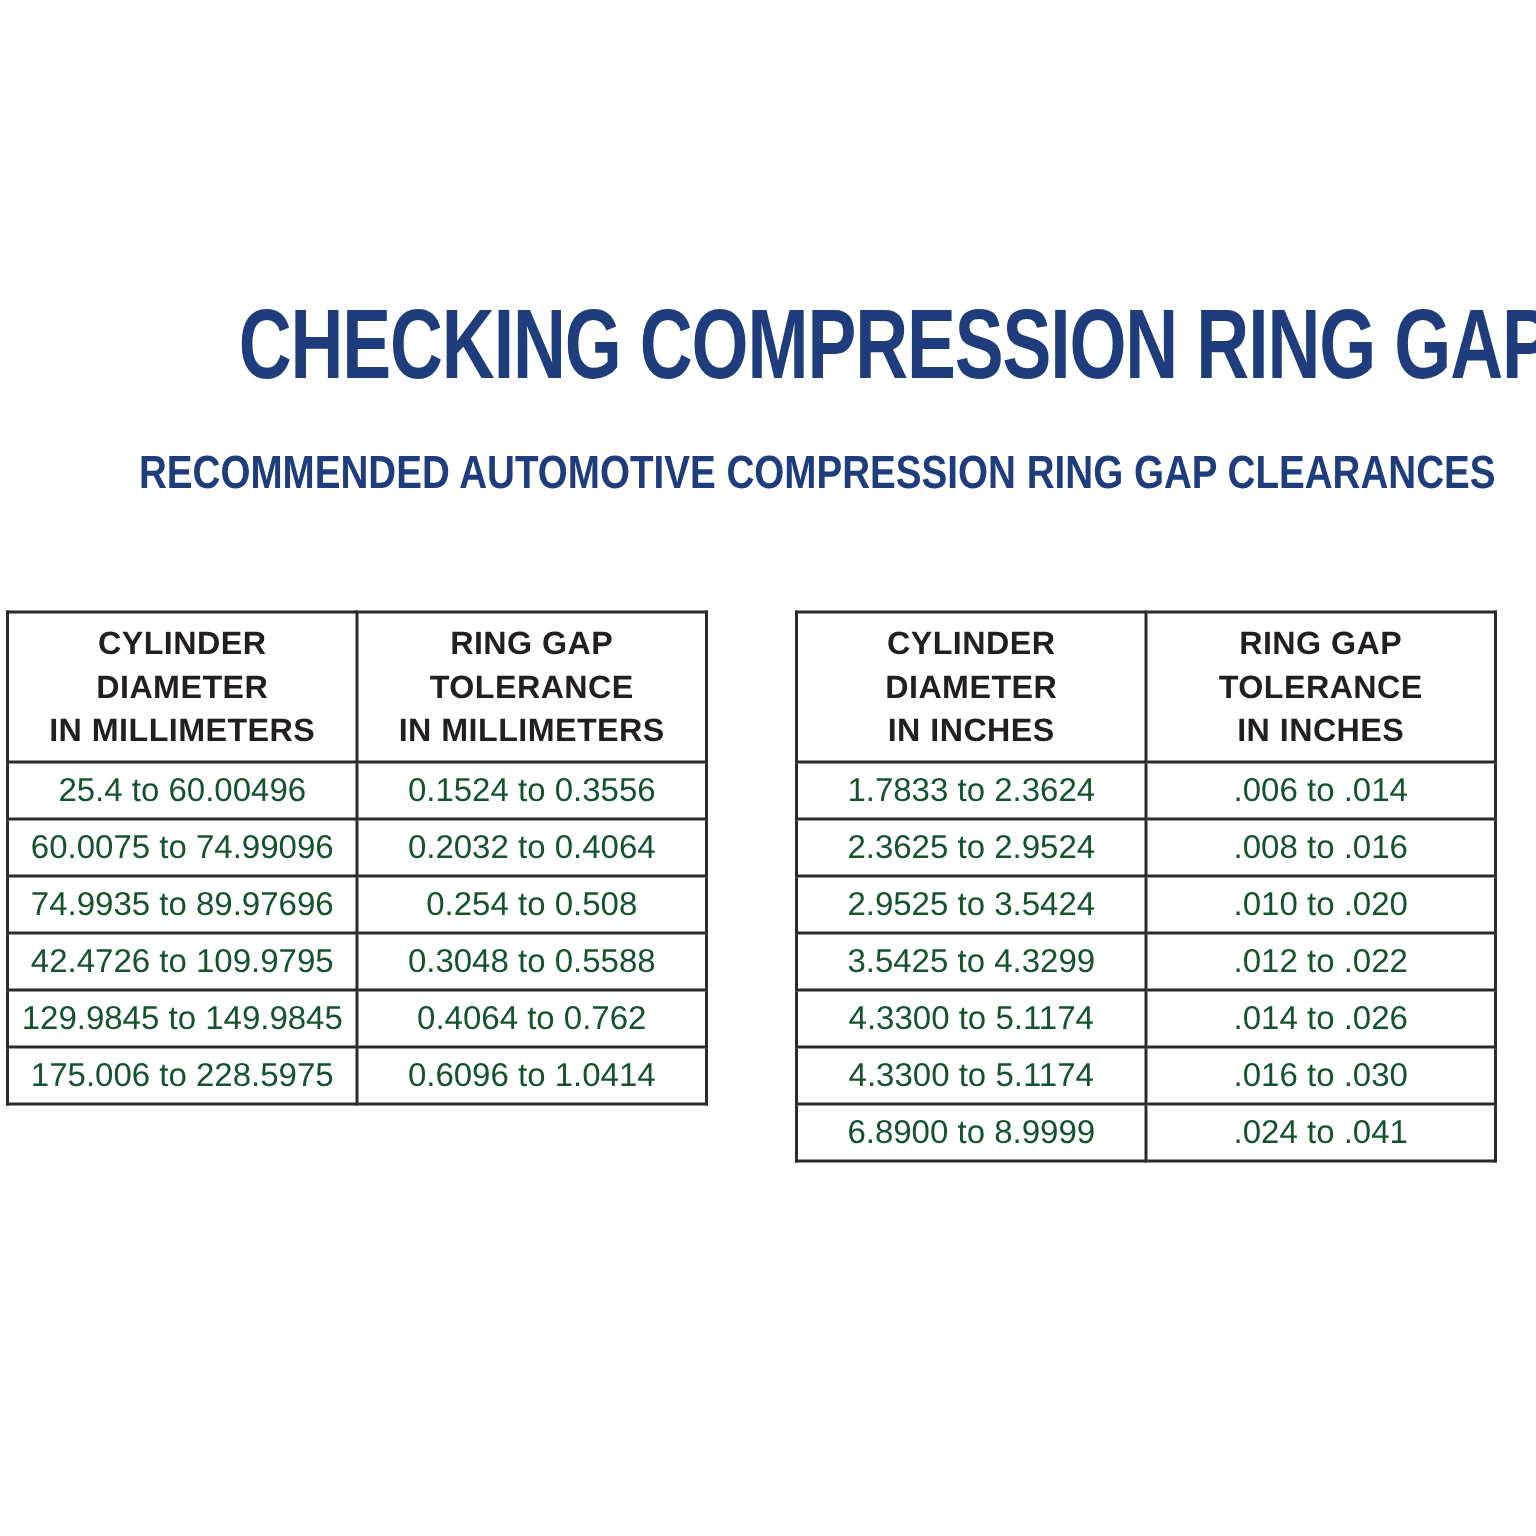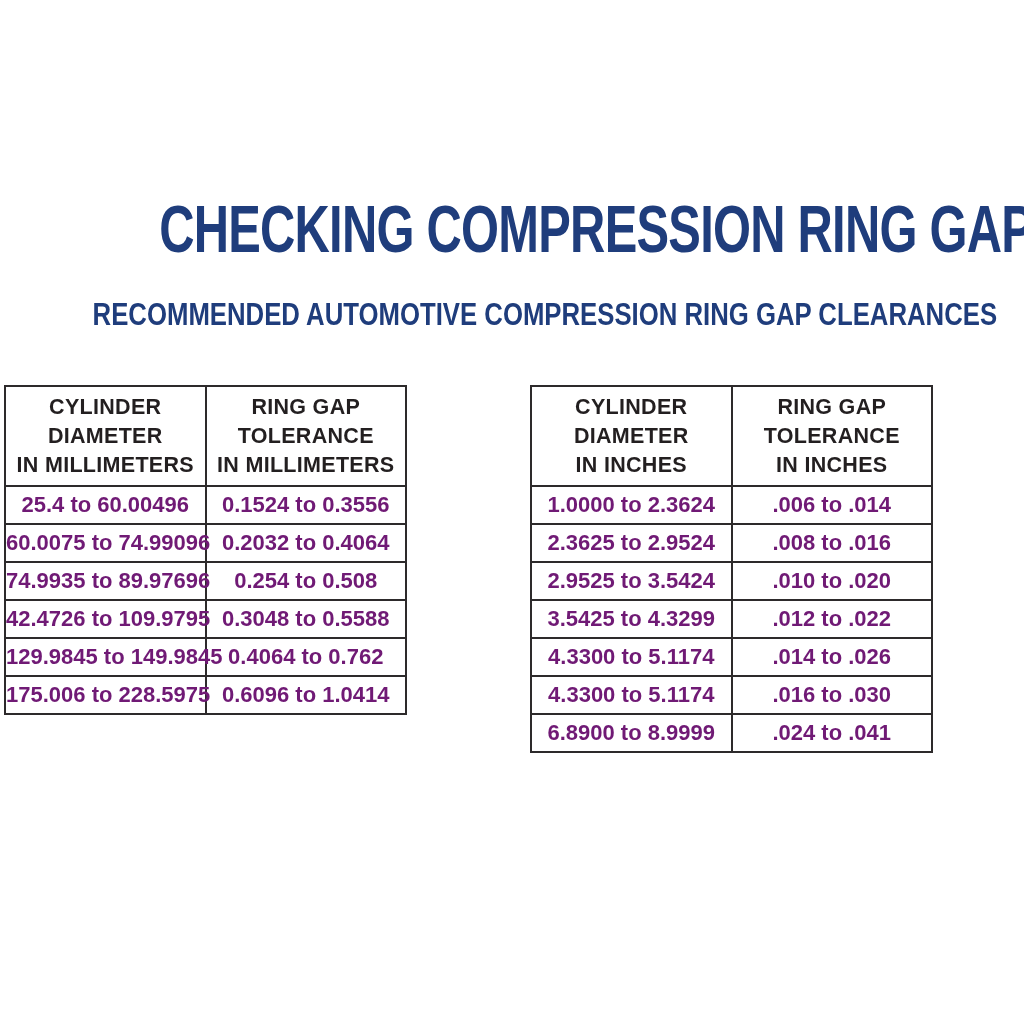--- a/index.html
+++ b/index.html
@@ -45,23 +45,23 @@
     font-size: 31px;
     line-height: 34px;
     font-weight: bold;
     color: #1f3d7c;
     white-space: nowrap;
     transform: scaleX(0.83);
     transform-origin: 50% 50%;
   }
   .spec-table {
     position: absolute;
-    top: 385px;
+    top: 407px;
     border-collapse: collapse;
-    width: 403px;
+    width: 468px;
     table-layout: fixed;
     background: #ffffff;
   }
   .spec-table.mm { left: 4px; }
   .spec-table.inches { left: 530px; }
   .spec-table th, .spec-table td {
     border: 2px solid #2d2a2b;
     text-align: center;
     vertical-align: middle;
     padding: 0;
@@ -71,23 +71,23 @@
     font-size: 21.5px;
     font-weight: bold;
     line-height: 29px;
     letter-spacing: 0.3px;
     white-space: pre-line;
     color: #231f20;
   }
   .spec-table td {
     height: 36px;
     font-size: 22px;
-    font-weight: bold;
+    font-weight: normal;
     white-space: nowrap;
-    color: #701a75;
+    color: #14532d;
   }
 </style>
 </head>
 <body>
 
 <div class="title-wrap">
   <span class="title-text">CHECKING COMPRESSION RING GAPS</span>
 </div>
 
 <div class="subtitle-wrap">
@@ -139,21 +139,21 @@
       <th>CYLINDER
 DIAMETER
 IN INCHES</th>
       <th>RING GAP
 TOLERANCE
 IN INCHES</th>
     </tr>
   </thead>
   <tbody>
     <tr>
-      <td>1.0000 to 2.3624</td>
+      <td>1.7833 to 2.3624</td>
       <td>.006 to .014</td>
     </tr>
     <tr>
       <td>2.3625 to 2.9524</td>
       <td>.008 to .016</td>
     </tr>
     <tr>
       <td>2.9525 to 3.5424</td>
       <td>.010 to .020</td>
     </tr>

